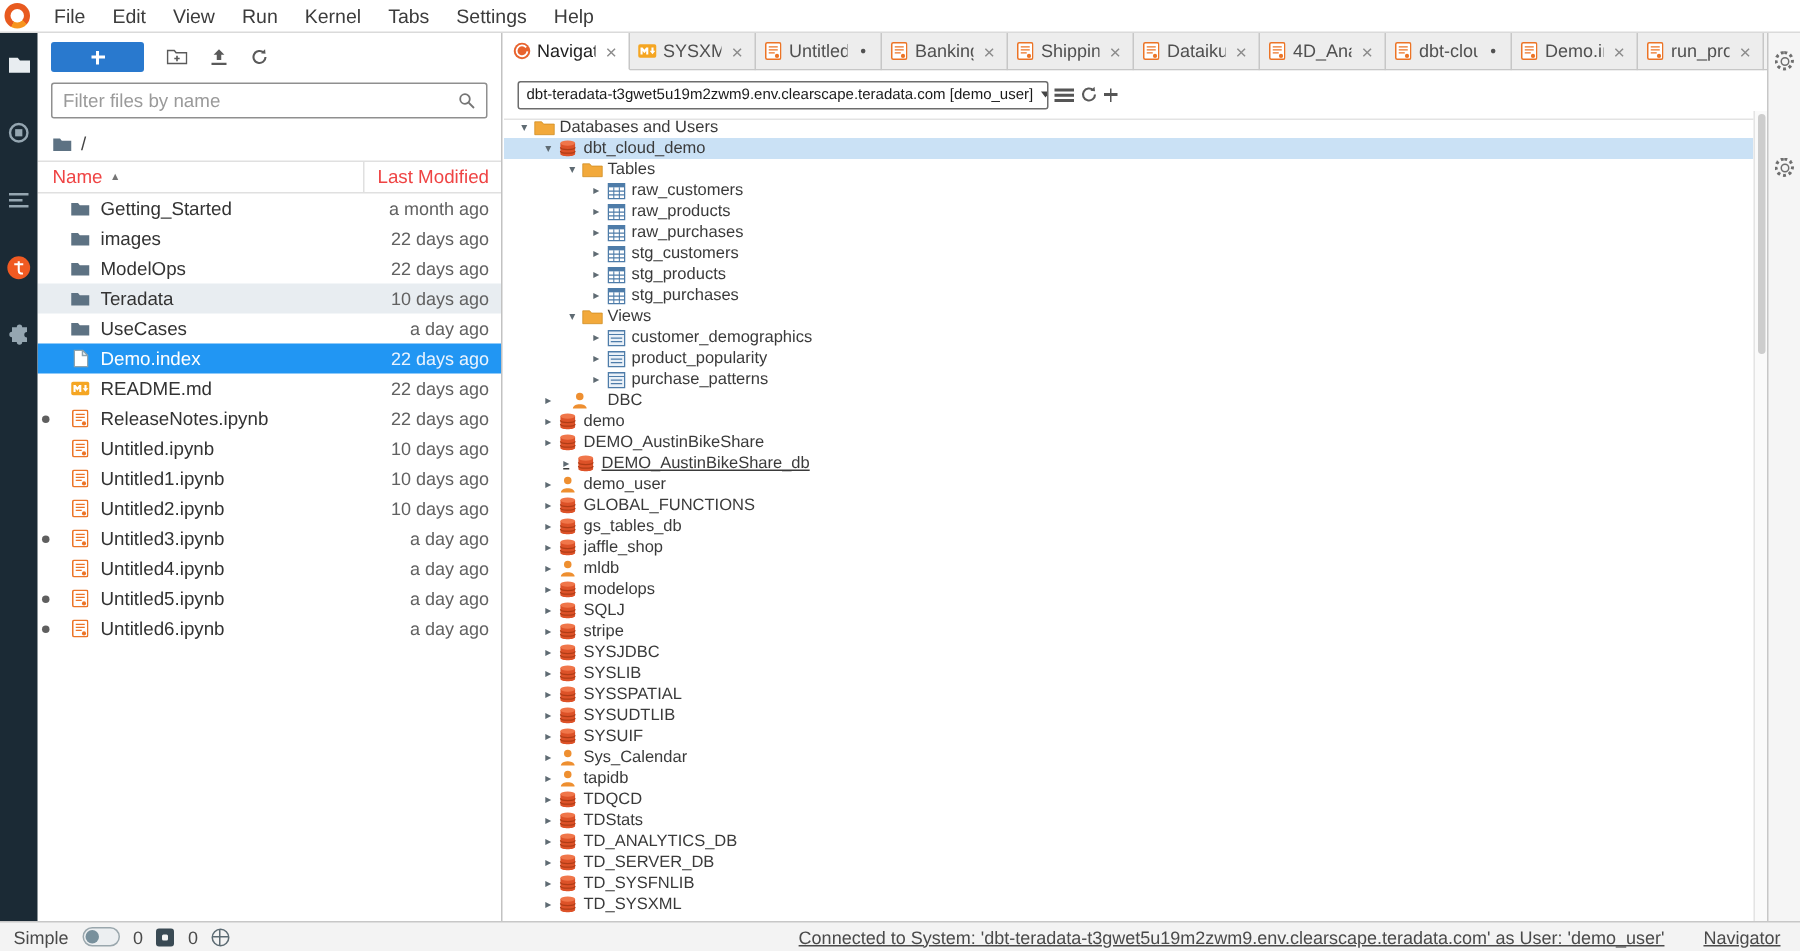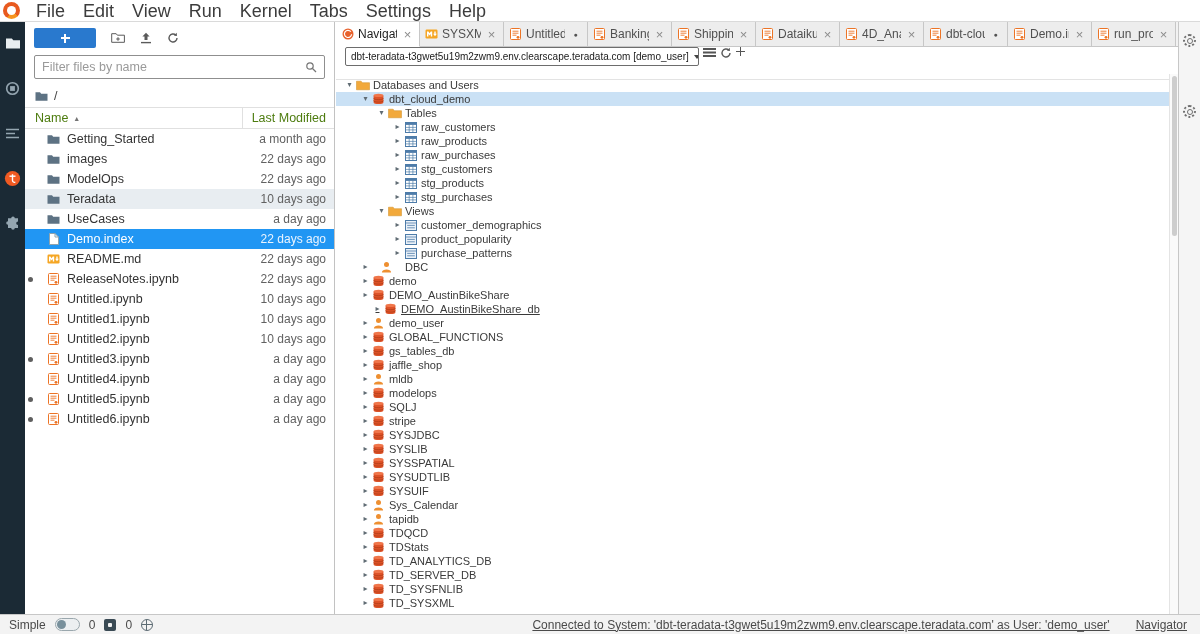--- a/index.html
+++ b/index.html
@@ -7,21 +7,21 @@
   .app{position:relative;width:1200px;height:634px;background:#fff;overflow:hidden;
        font-family:"Liberation Sans","DejaVu Sans",sans-serif;color:#333;}
 
   
   .menubar{position:absolute;top:0;left:0;right:0;height:22px;background:#fff;
            border-bottom:1px solid #dadada;display:flex;align-items:center;z-index:6;}
   .logo{width:17px;height:17px;margin:0 7px 0 3px;border-radius:50%;flex:none;
         background:conic-gradient(#e85a1f 0 130deg,#f7941e 130deg 210deg,#e85a1f 210deg 360deg);position:relative;}
   .logo::after{content:"";position:absolute;inset:4px;background:#fff;border-radius:50%;}
   .menus{display:flex;height:100%;align-items:center;}
-  .menu-item{padding:0 9px;font-size:18px;color:#3c3c3c;line-height:22px;cursor:default;}
+  .menu-item{padding:0 9px;font-size:13px;color:#3c3c3c;line-height:22px;cursor:default;}
 
   
   .leftstrip{position:absolute;top:22px;bottom:20px;left:0;width:25px;background:#1b2a35;
              display:flex;flex-direction:column;align-items:center;padding-top:12px;gap:27px;z-index:5;}
   .stripicon{width:18px;height:18px;display:flex;align-items:center;justify-content:center;}
 
   
   .filebrowser{position:absolute;left:25px;top:22px;width:310px;bottom:20px;background:#fff;
                border-right:1px solid #c2c2c2;overflow:hidden;}
   .fb-toolbar{height:32px;display:flex;align-items:center;padding:0 9px;gap:15px;}
@@ -30,21 +30,21 @@
   .plusw{position:relative;width:9px;height:9px;}
   .plusw::before{content:"";position:absolute;left:3.7px;top:0;width:1.7px;height:9px;background:currentColor;}
   .plusw::after{content:"";position:absolute;top:3.7px;left:0;width:9px;height:1.7px;background:currentColor;}
   .tbicon{display:flex;align-items:center;justify-content:center;color:#5a5a5a;}
   .fb-filter{margin:1px 9px 6px;height:24px;border:1px solid #8f8f8f;border-radius:2px;
              display:flex;align-items:center;padding:0 7px;background:#fff;}
   .fb-filter input{border:none;outline:none;flex:1;font:12.5px "Liberation Sans",sans-serif;color:#555;padding:0;background:transparent;}
   .fb-filter input::placeholder{color:#9a9a9a;}
   .fb-breadcrumb{height:22px;display:flex;align-items:center;gap:6px;padding:0 10px;font-size:12.5px;color:#424242;}
   .fb-header{height:22px;display:flex;align-items:center;border-top:1px solid #e0e0e0;
-             border-bottom:1px solid #e0e0e0;font-size:12.5px;color:#4d7c0f;}
+             border-bottom:1px solid #e0e0e0;font-size:12.5px;color:#ef4444;}
   .fb-h-name{flex:1;padding-left:10px;display:flex;align-items:center;}
   .sort{font-size:7px;color:#757575;margin-left:5px;}
   .sort::before{content:"▲";}
   .fb-h-mod{width:92px;text-align:right;padding-right:8px;border-left:1px solid #e0e0e0;line-height:20px;}
   .file-row{height:20px;display:flex;align-items:center;font-size:12.5px;color:#333;
             position:relative;padding-left:20px;}
   .dot{display:none;width:5px;height:5px;border-radius:50%;background:#5f5f5f;
        position:absolute;left:2.5px;top:7.5px;}
   .fi{width:17px;display:flex;justify-content:center;margin-right:5px;flex:none;}
   .fname{flex:1;white-space:nowrap;overflow:hidden;}
@@ -60,21 +60,21 @@
        border-right:1px solid #c7c7c7;border-bottom:1px solid #c7c7c7;font-size:12px;
        color:#505050;background:#ededed;}
   .tab.active{background:#fff;color:#1f1f1f;border-bottom-color:#fff;}
   .tabbar::after{content:"";flex:1;border-bottom:1px solid #c7c7c7;}
   .tabic{width:13px;height:13px;flex:none;display:flex;align-items:center;justify-content:center;}
   .tab .label{flex:1;overflow:hidden;white-space:nowrap;}
   .close{width:13px;height:13px;flex:none;display:flex;align-items:center;justify-content:center;color:#8c8c8c;}
   .close::before{content:"×";font-size:13px;line-height:1;}
   .close.dirtydot::before{content:"●";font-size:7px;color:#525252;}
 
-  .navtoolbar{position:absolute;top:25px;left:0;right:0;height:33px;display:flex;align-items:flex-start;
+  .navtoolbar{position:absolute;top:25px;left:0;right:0;height:33px;display:flex;align-items:center;
               gap:4px;padding:0 9px;background:#fff;border-bottom:1px solid #e3e3e3;}
   .connselect{width:354px;height:19px;border:1px solid #6d6d6d;border-radius:2px;display:flex;
               align-items:center;justify-content:space-between;padding:0 5px;font-size:10px;
               color:#1a1a1a;background:#fff;flex:none;white-space:nowrap;overflow:hidden;}
   .caret{width:0;height:0;border-left:3.5px solid transparent;border-right:3.5px solid transparent;
          border-top:4.5px solid #444;margin-left:5px;flex:none;}
   .hamburger{width:13px;height:10px;position:relative;}
   .hamburger::before{content:"";position:absolute;top:1px;left:0;right:0;height:1.5px;background:#555;
                      box-shadow:0 3.5px 0 #555,0 7px 0 #555;}
   .thinplus{color:#555;}

